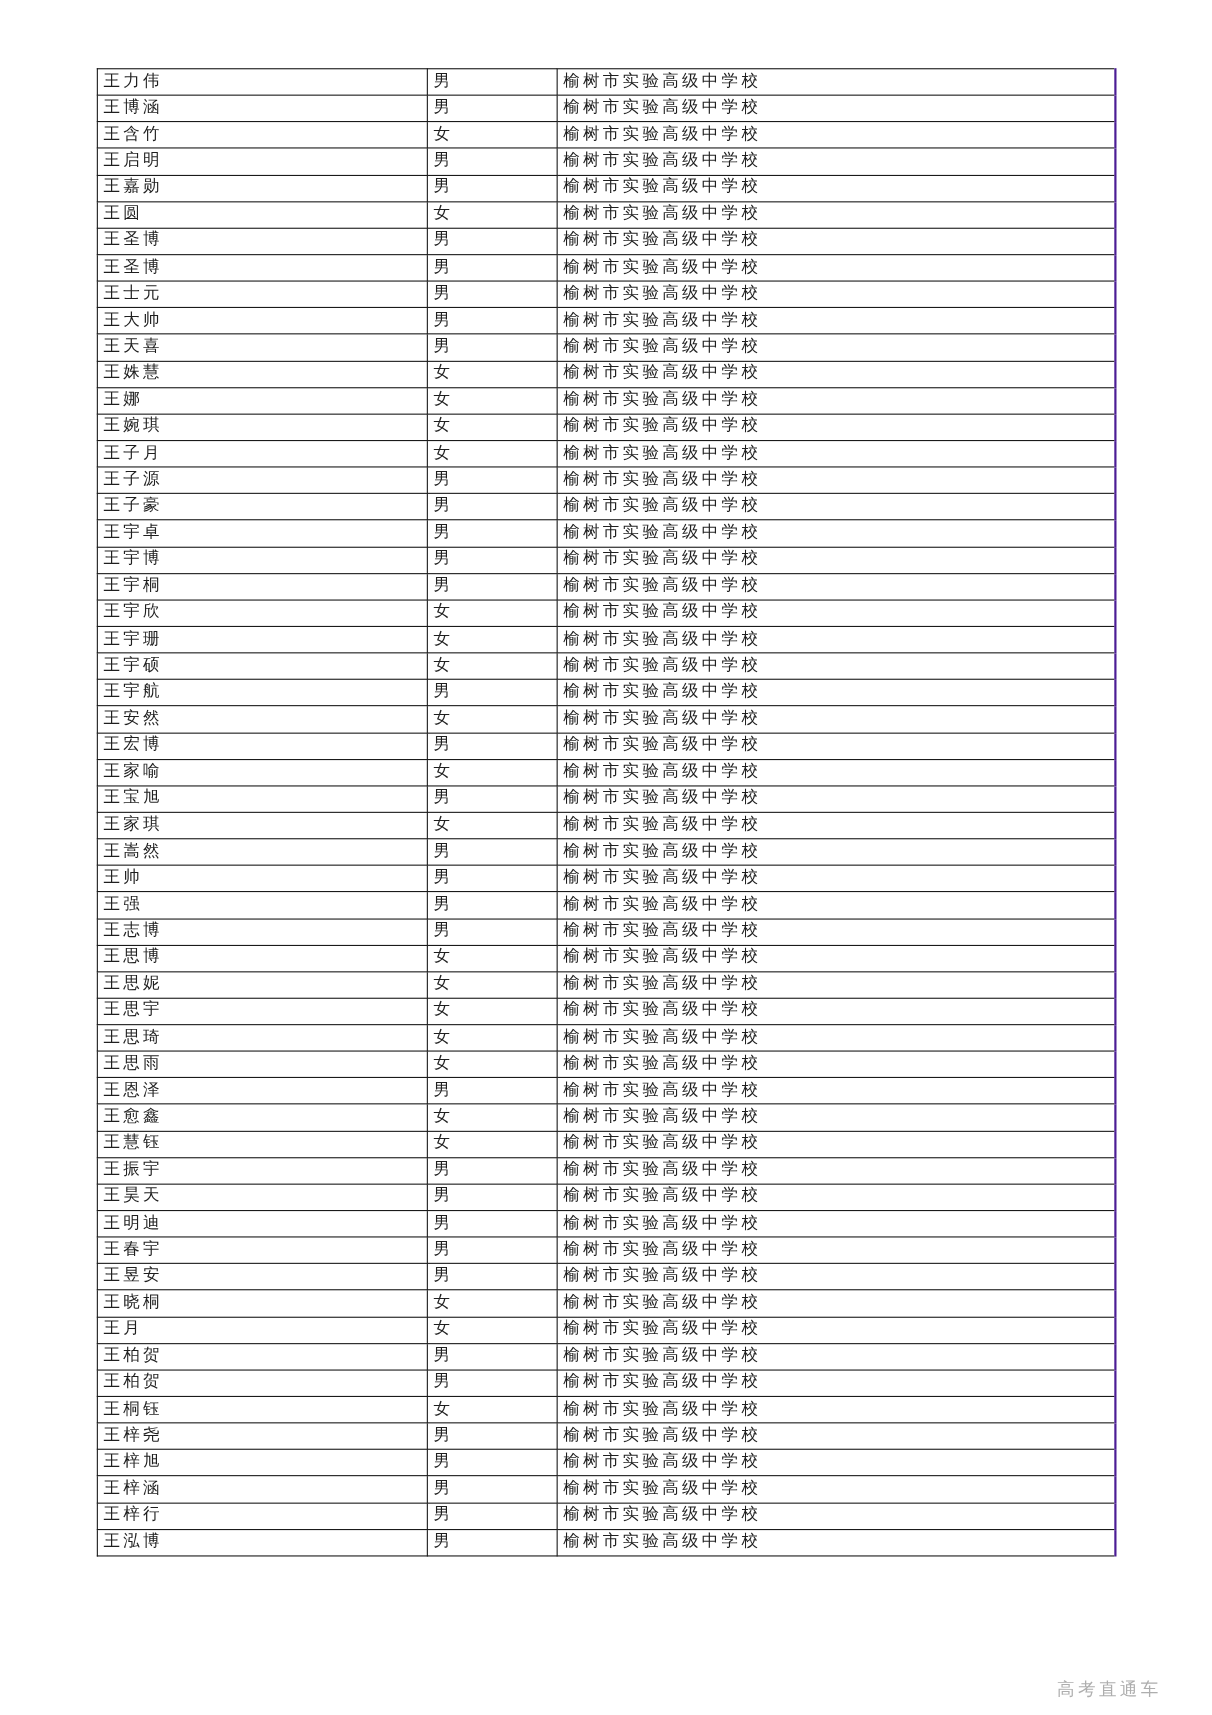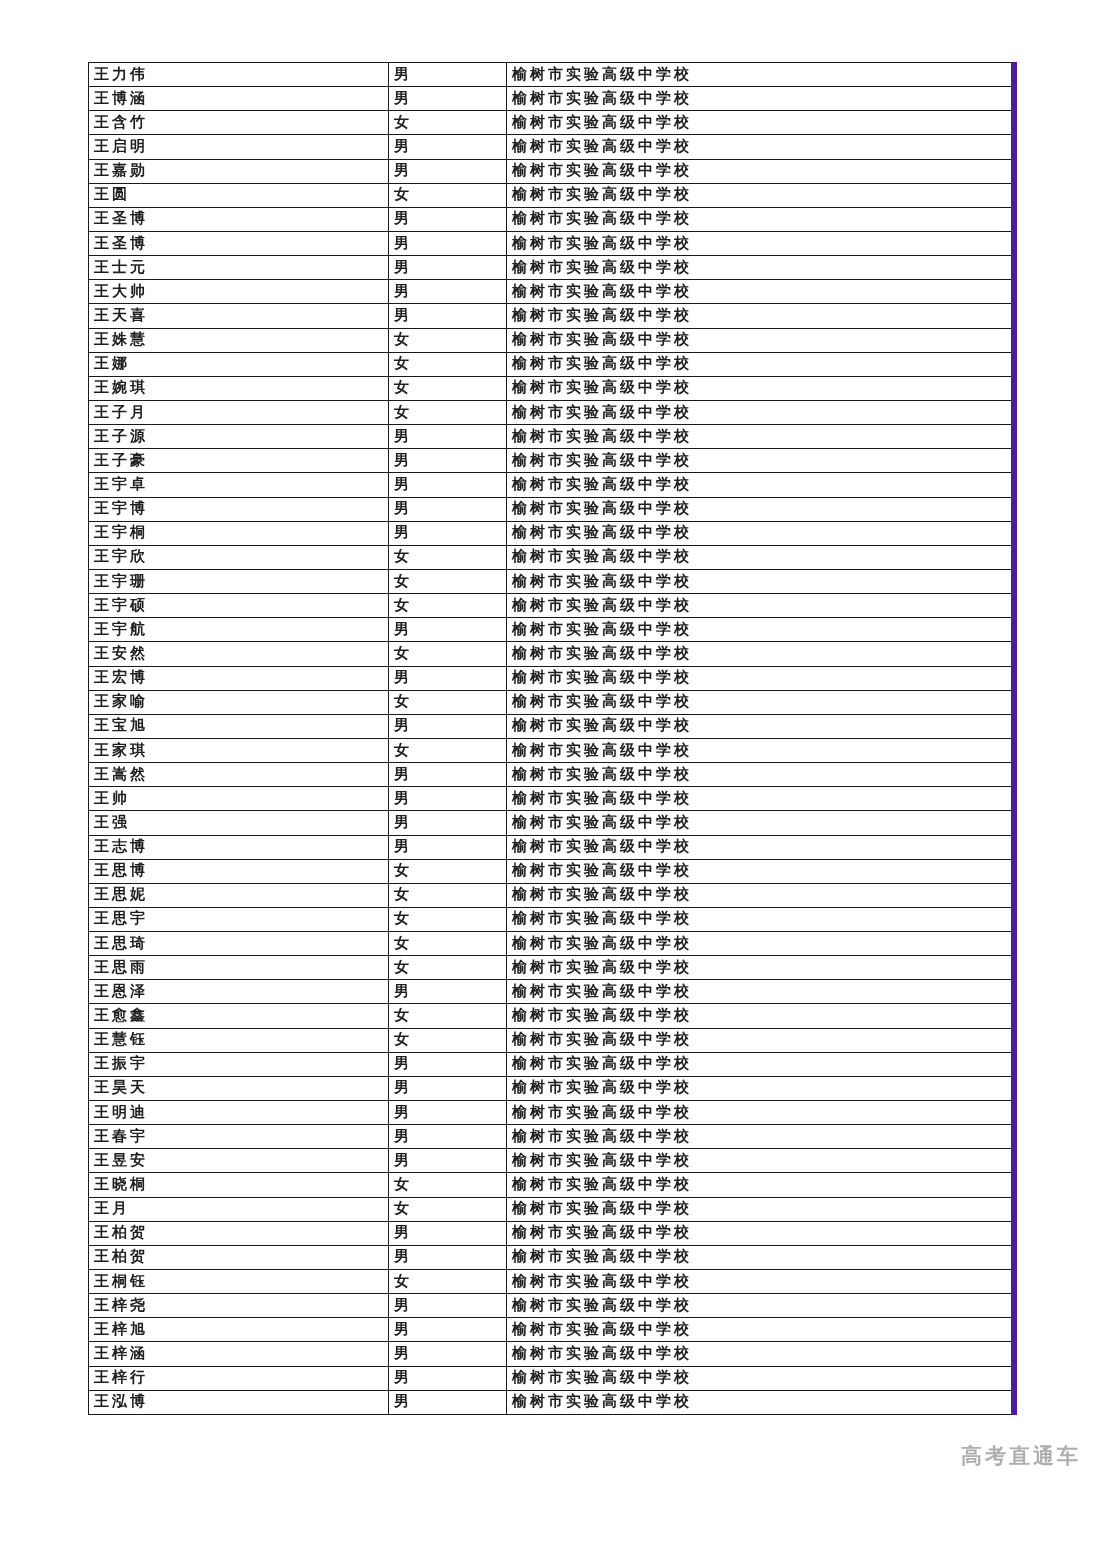--- a/index.html
+++ b/index.html
@@ -7,21 +7,20 @@
     padding: 0;
     background: #ffffff;
   }
   .page {
     position: relative;
     width: 1102px;
     height: 1559px;
     background: #ffffff;
     overflow: hidden;
     font-family: "Liberation Serif", serif;
-    font-weight: bold;
   }
   table.roster {
     position: absolute;
     left: 88px;
     top: 62px;
     width: 925px;
     border-collapse: collapse;
     table-layout: fixed;
   }
   table.roster col.col-name   { width: 300px; }
@@ -34,28 +33,28 @@
     font-size: 15px;
     letter-spacing: 3px;
     color: #1f1f1f;
     padding: 0 2px 1px 5px;
     white-space: nowrap;
     overflow: hidden;
     vertical-align: middle;
     line-height: 1;
   }
   table.roster td:last-child {
-    border-right: 6px solid #4c1d95;
+    border-right: 2px solid #4c1d95;
   }
   .watermark {
     position: absolute;
     left: 961px;
-    top: 1442px;
+    top: 1526px;
     font-family: "Liberation Sans", sans-serif;
-    font-size: 21px;
+    font-size: 16px;
     letter-spacing: 3px;
     color: #aeaeae;
     white-space: nowrap;
   }
 </style>
 </head>
 <body>
 
 <div class="page">
 

